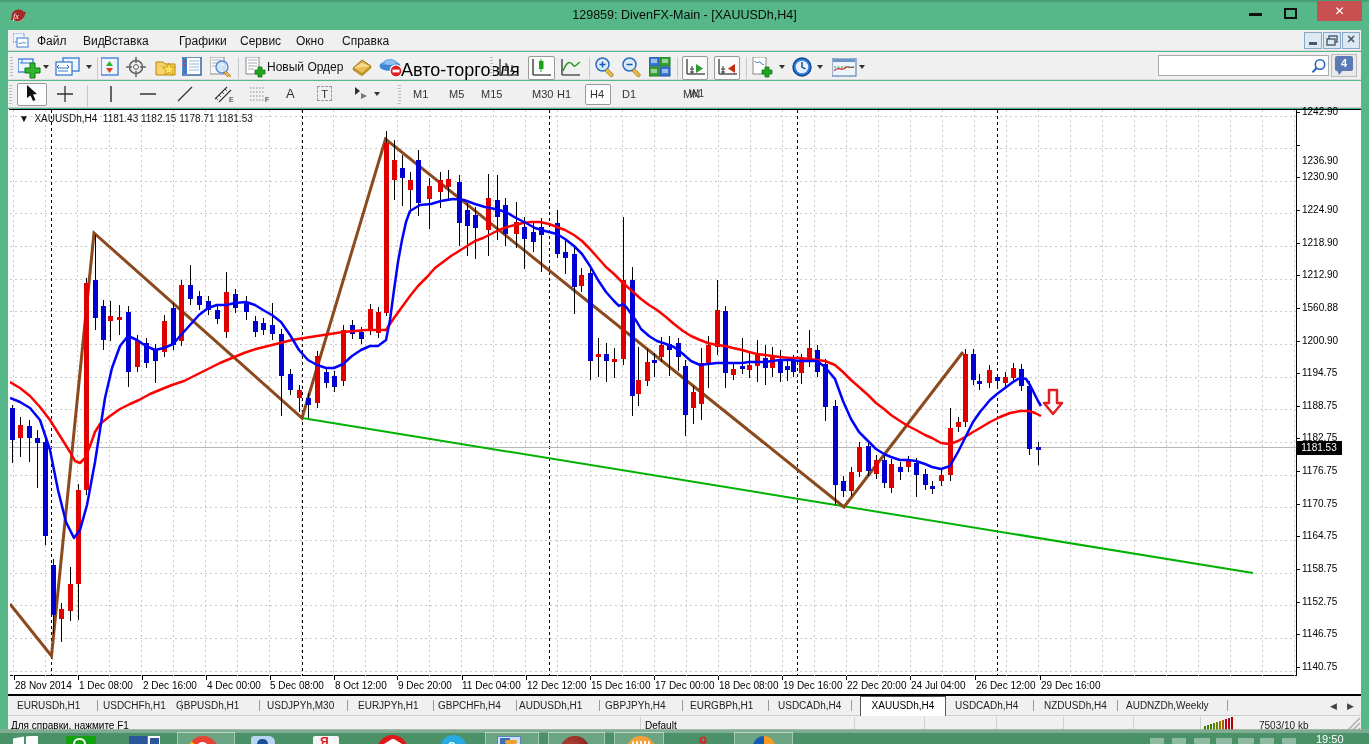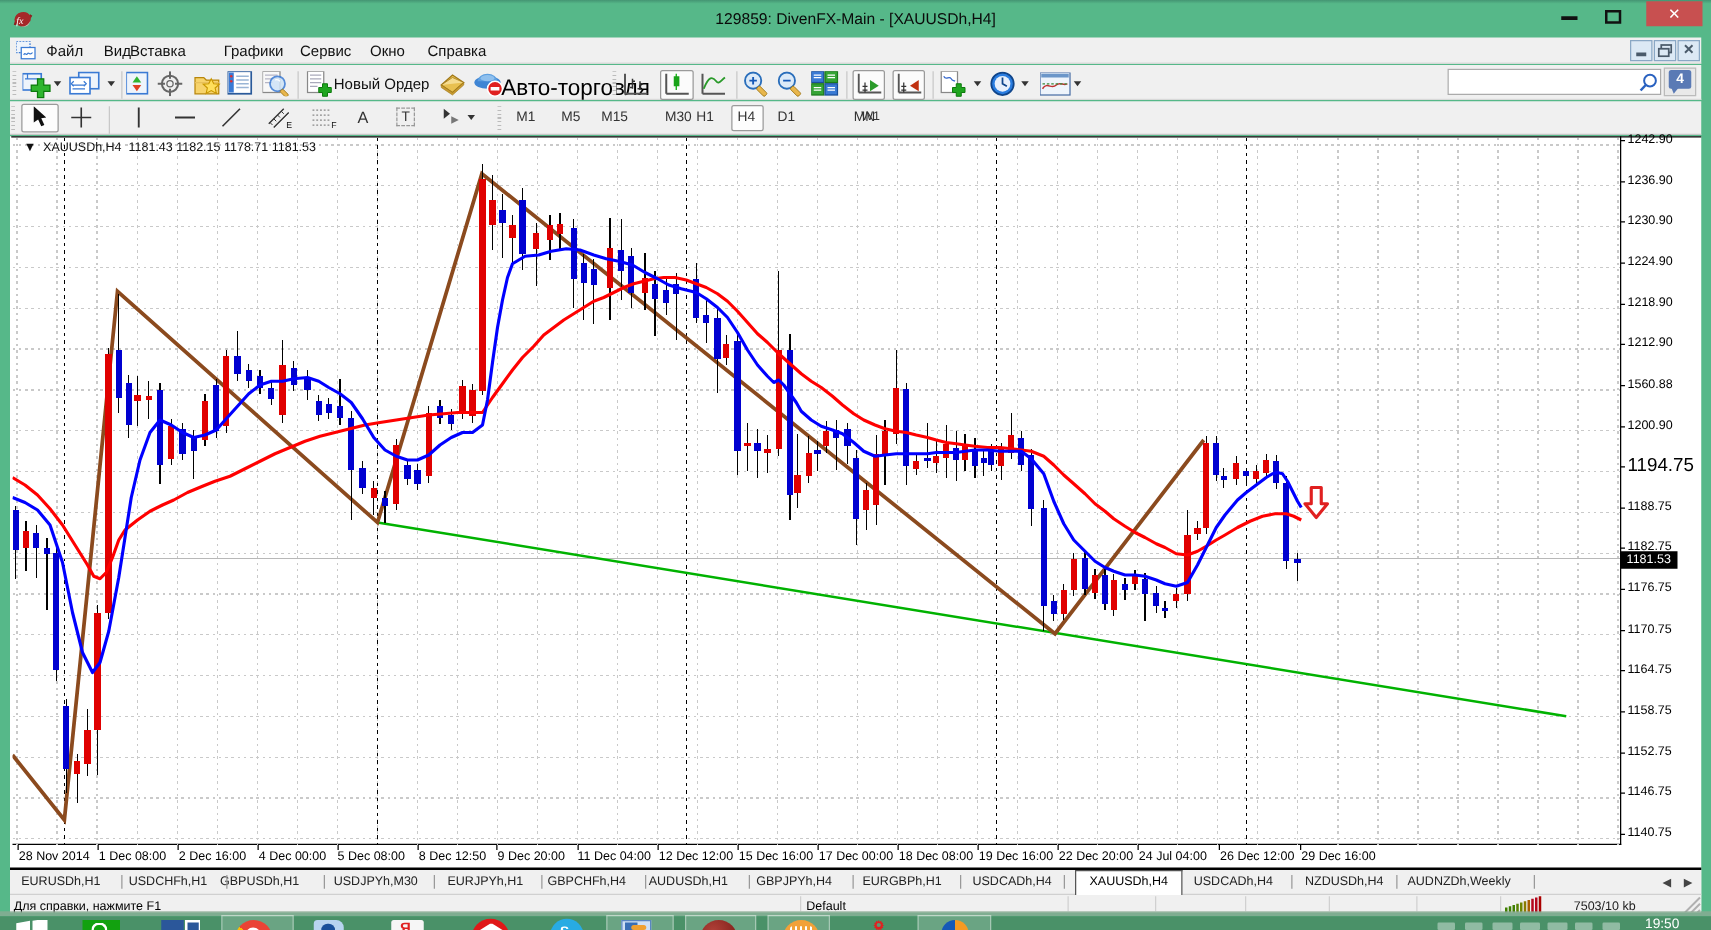--- a/index.html
+++ b/index.html
@@ -552,35 +552,35 @@
 <rect x="1016.5" y="276.0" width="5" height="63.0" fill="#0000d0"></rect>
 <line x1="1028.0" y1="332.0" x2="1028.0" y2="355.0" stroke="#000" stroke-width="1"></line>
 <rect x="1025.5" y="337.0" width="5" height="3.0" fill="#0000d0"></rect>
 <polyline points="0.0,272.0 10.0,278.0 20.0,286.0 30.0,297.0 40.0,310.0 50.0,326.0 60.0,342.0 65.0,351.0 70.0,353.0 75.0,348.0 80.0,336.0 85.0,322.0 90.0,314.0 100.0,306.0 110.0,299.0 120.0,294.0 129.0,290.0 140.0,284.0 152.0,279.0 162.0,275.0 174.0,271.0 186.0,265.0 198.0,259.0 210.0,253.0 222.0,248.0 234.0,243.0 246.0,239.0 258.0,236.0 270.0,233.0 282.0,230.0 294.0,228.0 307.0,226.0 320.0,224.0 333.0,222.0 345.0,221.0 356.0,220.0 365.0,220.0 372.0,220.0 376.0,220.0 384.0,208.0 392.0,197.0 400.0,186.0 408.0,176.0 417.0,167.0 425.0,158.0 433.0,152.0 441.0,146.0 449.0,141.0 457.0,136.0 465.0,131.0 473.0,128.0 481.0,124.0 489.0,120.0 497.0,117.0 505.0,115.0 513.0,113.0 521.0,112.0 530.0,112.0 539.0,114.0 547.0,117.0 555.0,120.0 564.0,125.0 572.0,131.0 580.0,139.0 588.0,148.0 596.0,157.0 604.0,164.0 613.0,173.0 622.0,181.0 631.0,189.0 639.0,195.0 647.0,200.0 656.0,207.0 664.0,214.0 673.0,221.0 681.0,226.0 690.0,230.0 698.0,233.0 707.0,235.0 715.0,236.0 723.0,238.0 732.0,240.0 739.0,242.0 747.0,244.0 755.0,245.0 762.0,246.0 770.0,247.0 780.0,248.0 790.0,248.0 799.0,249.0 807.0,250.0 815.0,251.0 825.0,255.0 833.0,262.0 841.0,270.0 849.0,277.0 858.0,285.0 866.0,293.0 874.0,299.0 881.0,305.0 890.0,311.0 898.0,316.0 906.0,320.0 915.0,325.0 922.0,328.0 931.0,333.0 940.0,334.0 948.0,331.0 955.0,327.0 963.0,322.0 970.0,318.0 980.0,312.0 990.0,307.0 1000.0,303.0 1010.0,301.0 1019.0,301.0 1025.0,303.0 1031.0,306.0" fill="none" stroke="#ff0000" stroke-width="2.5" stroke-linejoin="round" shape-rendering="auto"></polyline>
 <polyline points="0.0,288.0 10.0,292.0 20.0,298.0 30.0,310.0 40.0,340.0 48.0,380.0 56.0,412.0 64.0,428.0 70.0,420.0 77.0,395.0 85.0,352.0 90.0,320.0 95.0,288.0 102.0,258.0 110.0,236.0 118.0,226.0 127.0,230.0 136.0,236.0 145.0,240.0 154.0,238.0 163.0,234.0 171.0,225.0 180.0,215.0 189.0,205.0 198.0,198.0 207.0,195.0 216.0,195.0 225.0,193.0 236.0,192.0 245.0,195.0 253.0,200.0 262.0,205.0 271.0,212.0 280.0,225.0 289.0,240.0 298.0,250.0 307.0,255.0 316.0,258.0 324.0,258.0 333.0,254.0 342.0,246.0 351.0,240.0 360.0,236.0 368.0,236.0 376.0,230.0 380.0,210.0 384.0,180.0 388.0,152.0 392.0,130.0 396.0,112.0 400.0,101.0 410.0,95.0 421.0,94.0 431.0,91.0 443.0,89.0 454.0,90.0 465.0,94.0 475.0,97.0 485.0,99.0 496.0,102.0 506.0,108.0 516.0,113.0 525.0,118.0 535.0,121.0 547.0,124.0 555.0,129.0 564.0,136.0 572.0,144.0 580.0,156.0 588.0,170.0 596.0,182.0 604.0,191.0 609.0,196.0 613.0,194.0 617.0,198.0 622.0,205.0 627.0,212.0 631.0,219.0 639.0,226.0 647.0,231.0 656.0,234.0 664.0,237.0 673.0,244.0 681.0,251.0 690.0,255.0 698.0,254.0 707.0,253.0 715.0,253.0 723.0,253.0 732.0,253.0 739.0,252.0 747.0,252.0 755.0,252.0 762.0,251.0 770.0,250.0 780.0,250.0 790.0,251.0 799.0,251.0 807.0,251.0 815.0,257.0 825.0,269.0 833.0,291.0 841.0,309.0 849.0,322.0 858.0,331.0 866.0,339.0 874.0,344.0 881.0,347.0 890.0,350.0 898.0,350.0 906.0,351.0 915.0,354.0 922.0,357.0 931.0,359.0 940.0,356.0 948.0,342.0 955.0,328.0 963.0,312.0 970.0,302.0 980.0,290.0 987.0,284.0 995.0,278.0 1003.0,272.0 1008.0,269.0 1012.0,268.0 1016.0,269.0 1020.0,275.0 1024.0,283.0 1028.0,291.0 1031.0,296.0" fill="none" stroke="#0000ff" stroke-width="2.5" stroke-linejoin="round" shape-rendering="auto"></polyline>
 <path d="M 1039 280 h 8 v 13 h 5 l -9 11 l -9 -11 h 5 z" fill="#fff" stroke="#e02020" stroke-width="2.5" stroke-linejoin="round" shape-rendering="auto"></path>
 </svg>
 <div style="position:absolute;left:19px;top:113px;font-size:10px;color:#111">▼&nbsp; XAUUSDh,H4&nbsp; 1181.43 1182.15 1178.71 1181.53</div>
 <div style="position:absolute;left:1302px;top:106px;width:60px;height:12px;font-size:10px;line-height:12px">1242.90</div>
 <div style="position:absolute;left:1296px;top:112px;width:4px;height:1px;background:#000"></div>
-<div style="position:absolute;left:1302px;top:139px;width:60px;height:12px;font-size:10px;line-height:12px">1236.90</div>
+<div style="position:absolute;left:1302px;top:155px;width:60px;height:12px;font-size:10px;line-height:12px">1236.90</div>
 <div style="position:absolute;left:1296px;top:145px;width:4px;height:1px;background:#000"></div>
 <div style="position:absolute;left:1302px;top:171px;width:60px;height:12px;font-size:10px;line-height:12px">1230.90</div>
 <div style="position:absolute;left:1296px;top:177px;width:4px;height:1px;background:#000"></div>
 <div style="position:absolute;left:1302px;top:204px;width:60px;height:12px;font-size:10px;line-height:12px">1224.90</div>
 <div style="position:absolute;left:1296px;top:210px;width:4px;height:1px;background:#000"></div>
 <div style="position:absolute;left:1302px;top:237px;width:60px;height:12px;font-size:10px;line-height:12px">1218.90</div>
 <div style="position:absolute;left:1296px;top:243px;width:4px;height:1px;background:#000"></div>
 <div style="position:absolute;left:1302px;top:269px;width:60px;height:12px;font-size:10px;line-height:12px">1212.90</div>
 <div style="position:absolute;left:1296px;top:275px;width:4px;height:1px;background:#000"></div>
 <div style="position:absolute;left:1302px;top:302px;width:60px;height:12px;font-size:10px;line-height:12px">1560.88</div>
 <div style="position:absolute;left:1296px;top:308px;width:4px;height:1px;background:#000"></div>
 <div style="position:absolute;left:1302px;top:335px;width:60px;height:12px;font-size:10px;line-height:12px">1200.90</div>
 <div style="position:absolute;left:1296px;top:341px;width:4px;height:1px;background:#000"></div>
-<div style="position:absolute;left:1302px;top:367px;width:60px;height:12px;font-size:15px;line-height:12px">1194.75</div>
+<div style="position:absolute;left:1302px;top:367px;width:60px;height:12px;font-size:10px;line-height:12px">1194.75</div>
 <div style="position:absolute;left:1296px;top:373px;width:4px;height:1px;background:#000"></div>
 <div style="position:absolute;left:1302px;top:400px;width:60px;height:12px;font-size:10px;line-height:12px">1188.75</div>
 <div style="position:absolute;left:1296px;top:406px;width:4px;height:1px;background:#000"></div>
 <div style="position:absolute;left:1302px;top:432px;width:60px;height:12px;font-size:10px;line-height:12px">1182.75</div>
 <div style="position:absolute;left:1296px;top:438px;width:4px;height:1px;background:#000"></div>
 <div style="position:absolute;left:1302px;top:465px;width:60px;height:12px;font-size:10px;line-height:12px">1176.75</div>
 <div style="position:absolute;left:1296px;top:471px;width:4px;height:1px;background:#000"></div>
 <div style="position:absolute;left:1302px;top:498px;width:60px;height:12px;font-size:10px;line-height:12px">1170.75</div>
 <div style="position:absolute;left:1296px;top:504px;width:4px;height:1px;background:#000"></div>
 <div style="position:absolute;left:1302px;top:530px;width:60px;height:12px;font-size:10px;line-height:12px">1164.75</div>
@@ -597,21 +597,21 @@
 <div style="position:absolute;left:15px;top:680px;font-size:10px;white-space:nowrap">28 Nov 2014</div>
 <div style="position:absolute;left:14px;top:676px;width:1px;height:4px;background:#000"></div>
 <div style="position:absolute;left:79px;top:680px;font-size:10px;white-space:nowrap">1 Dec 08:00</div>
 <div style="position:absolute;left:78px;top:676px;width:1px;height:4px;background:#000"></div>
 <div style="position:absolute;left:143px;top:680px;font-size:10px;white-space:nowrap">2 Dec 16:00</div>
 <div style="position:absolute;left:142px;top:676px;width:1px;height:4px;background:#000"></div>
 <div style="position:absolute;left:207px;top:680px;font-size:10px;white-space:nowrap">4 Dec 00:00</div>
 <div style="position:absolute;left:206px;top:676px;width:1px;height:4px;background:#000"></div>
 <div style="position:absolute;left:270px;top:680px;font-size:10px;white-space:nowrap">5 Dec 08:00</div>
 <div style="position:absolute;left:270px;top:676px;width:1px;height:4px;background:#000"></div>
-<div style="position:absolute;left:335px;top:680px;font-size:10px;white-space:nowrap">8 Dec 12:50</div>
+<div style="position:absolute;left:335px;top:680px;font-size:10px;white-space:nowrap">8 Oct 12:00</div>
 <div style="position:absolute;left:334px;top:676px;width:1px;height:4px;background:#000"></div>
 <div style="position:absolute;left:398px;top:680px;font-size:10px;white-space:nowrap">9 Dec 20:00</div>
 <div style="position:absolute;left:397px;top:676px;width:1px;height:4px;background:#000"></div>
 <div style="position:absolute;left:462px;top:680px;font-size:10px;white-space:nowrap">11 Dec 04:00</div>
 <div style="position:absolute;left:462px;top:676px;width:1px;height:4px;background:#000"></div>
 <div style="position:absolute;left:527px;top:680px;font-size:10px;white-space:nowrap">12 Dec 12:00</div>
 <div style="position:absolute;left:526px;top:676px;width:1px;height:4px;background:#000"></div>
 <div style="position:absolute;left:591px;top:680px;font-size:10px;white-space:nowrap">15 Dec 16:00</div>
 <div style="position:absolute;left:590px;top:676px;width:1px;height:4px;background:#000"></div>
 <div style="position:absolute;left:655px;top:680px;font-size:10px;white-space:nowrap">17 Dec 00:00</div>

